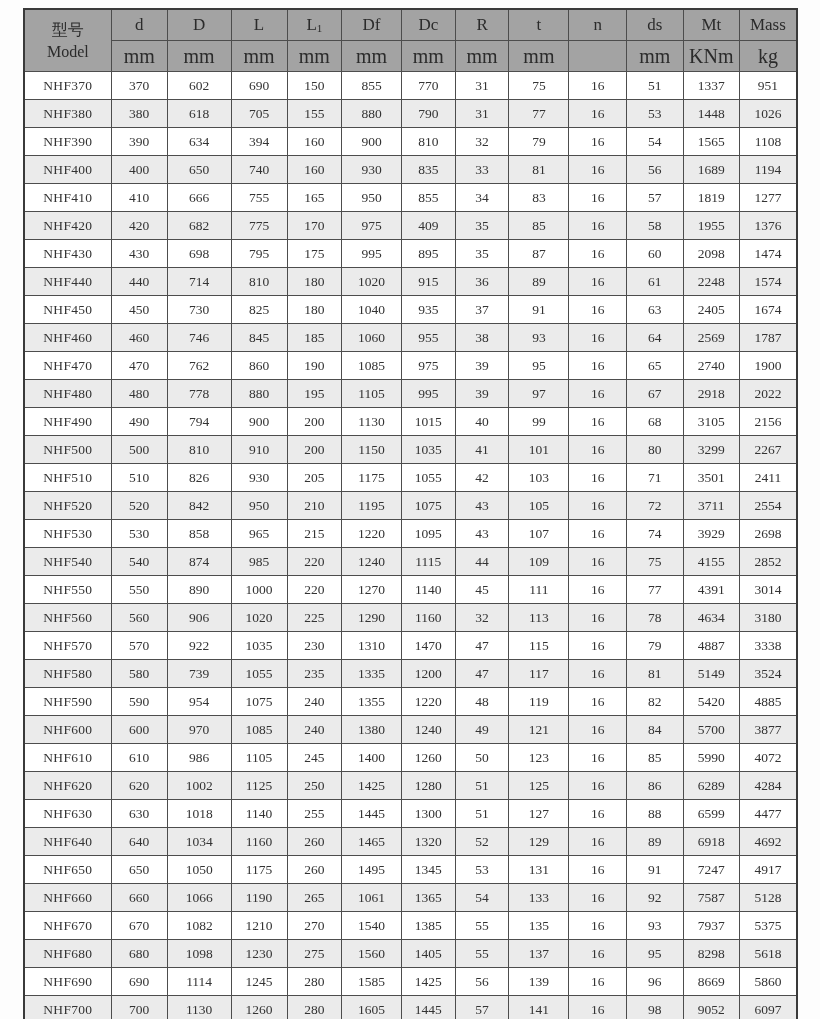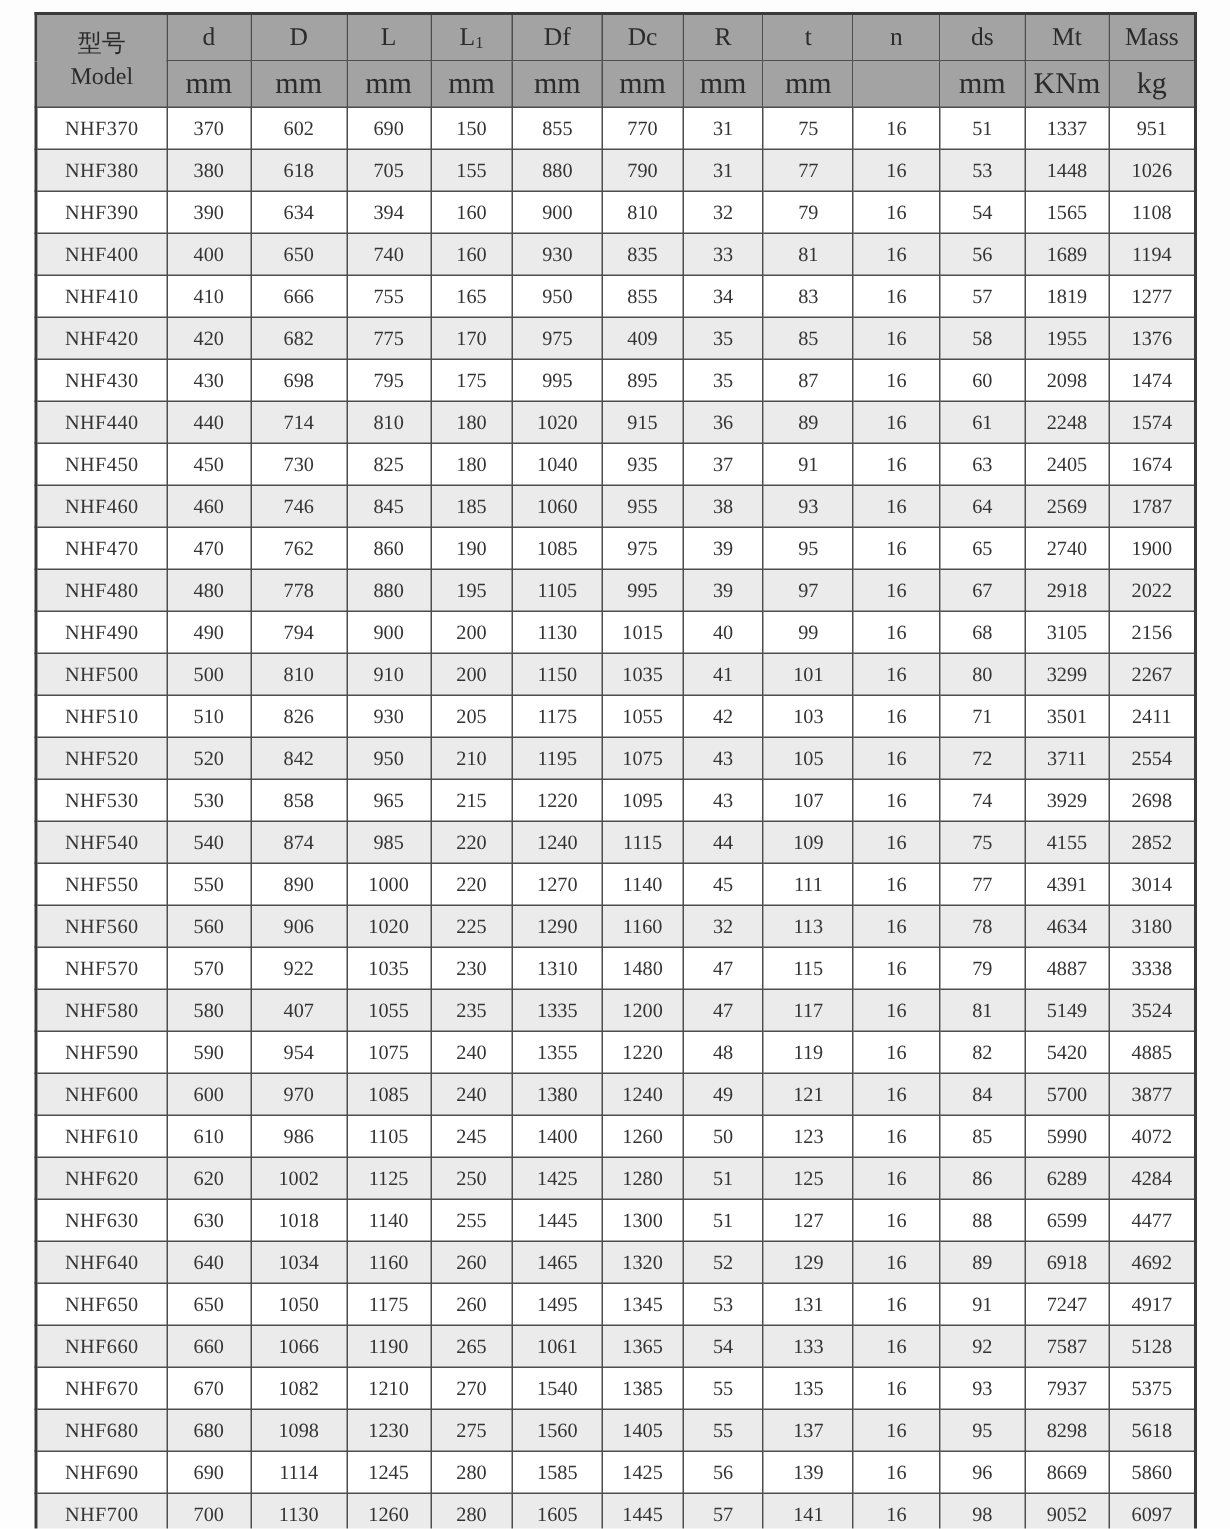--- a/index.html
+++ b/index.html
@@ -419,32 +419,32 @@
         <td>4634</td>
         <td>3180</td>
       </tr>
       <tr>
         <td class="model-cell">NHF570</td>
         <td>570</td>
         <td>922</td>
         <td>1035</td>
         <td>230</td>
         <td>1310</td>
-        <td>1480</td>
+        <td>1470</td>
         <td>47</td>
         <td>115</td>
         <td>16</td>
         <td>79</td>
         <td>4887</td>
         <td>3338</td>
       </tr>
       <tr>
         <td class="model-cell">NHF580</td>
         <td>580</td>
-        <td>407</td>
+        <td>739</td>
         <td>1055</td>
         <td>235</td>
         <td>1335</td>
         <td>1200</td>
         <td>47</td>
         <td>117</td>
         <td>16</td>
         <td>81</td>
         <td>5149</td>
         <td>3524</td>

